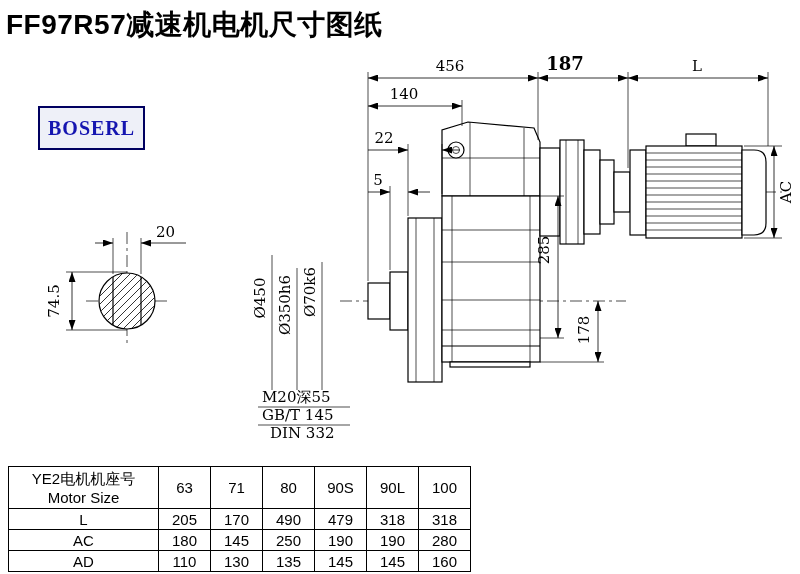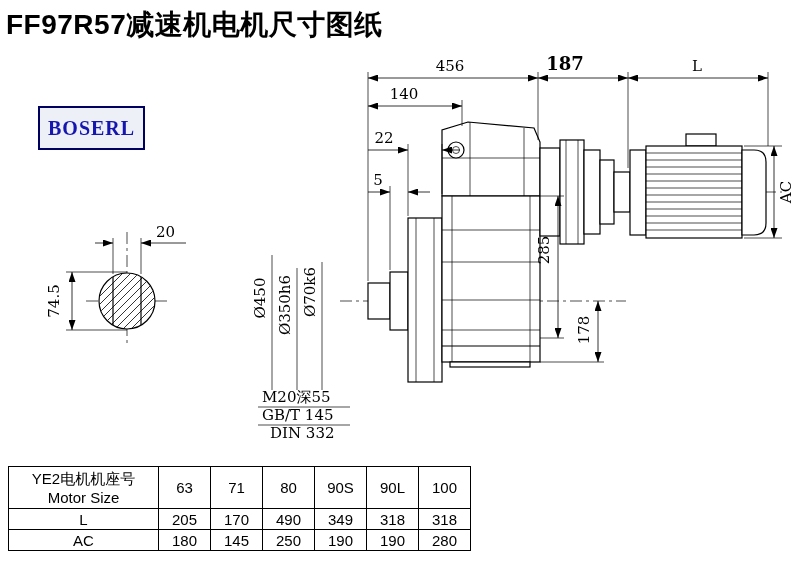--- a/index.html
+++ b/index.html
@@ -213,28 +213,37 @@
       <td class="val">80</td>
       <td class="val">90S</td>
       <td class="val">90L</td>
       <td class="val">100</td>
     </tr>
     <tr>
       <td class="lbl">L</td>
       <td class="val">205</td>
       <td class="val">170</td>
       <td class="val">490</td>
-      <td class="val">349</td>
+      <td class="val">479</td>
       <td class="val">318</td>
       <td class="val">318</td>
     </tr>
     <tr>
       <td class="lbl">AC</td>
       <td class="val">180</td>
       <td class="val">145</td>
       <td class="val">250</td>
       <td class="val">190</td>
       <td class="val">190</td>
       <td class="val">280</td>
     </tr>
+    <tr>
+      <td class="lbl">AD</td>
+      <td class="val">110</td>
+      <td class="val">130</td>
+      <td class="val">135</td>
+      <td class="val">145</td>
+      <td class="val">145</td>
+      <td class="val">160</td>
+    </tr>
   </tbody>
     </table>
 </div>
 
 </body></html>

